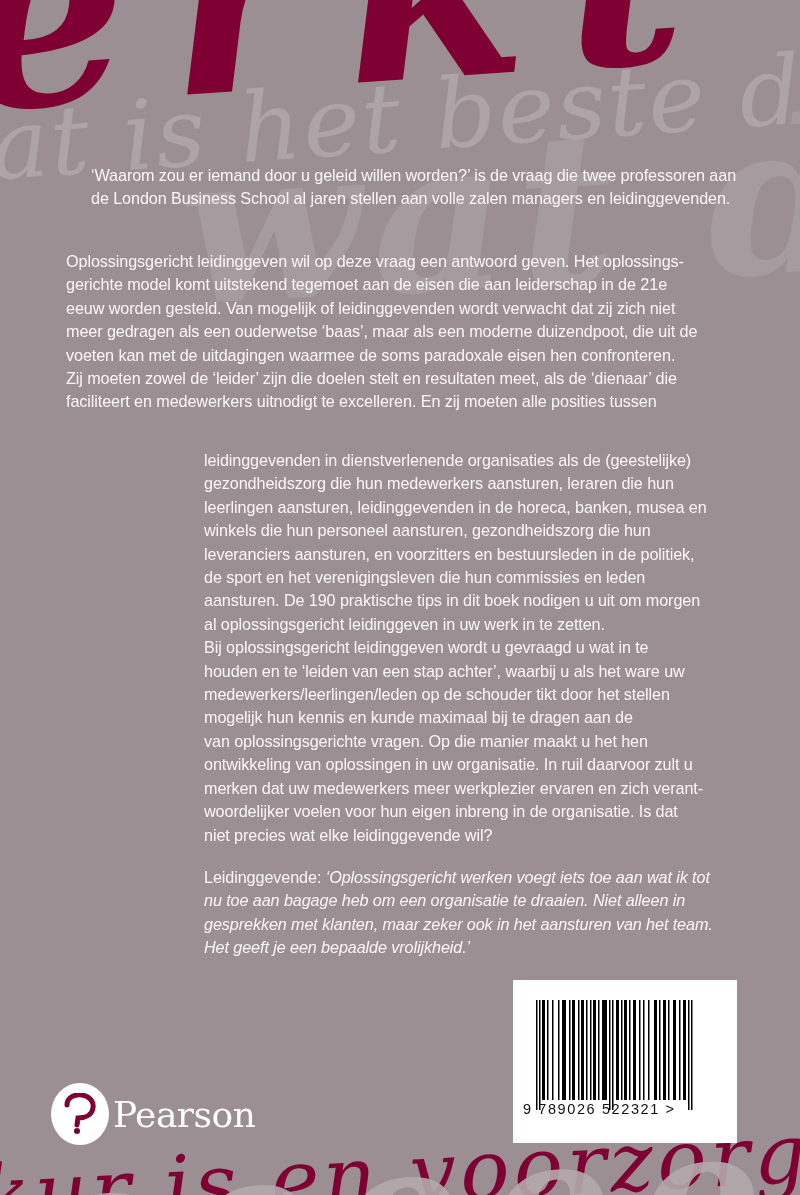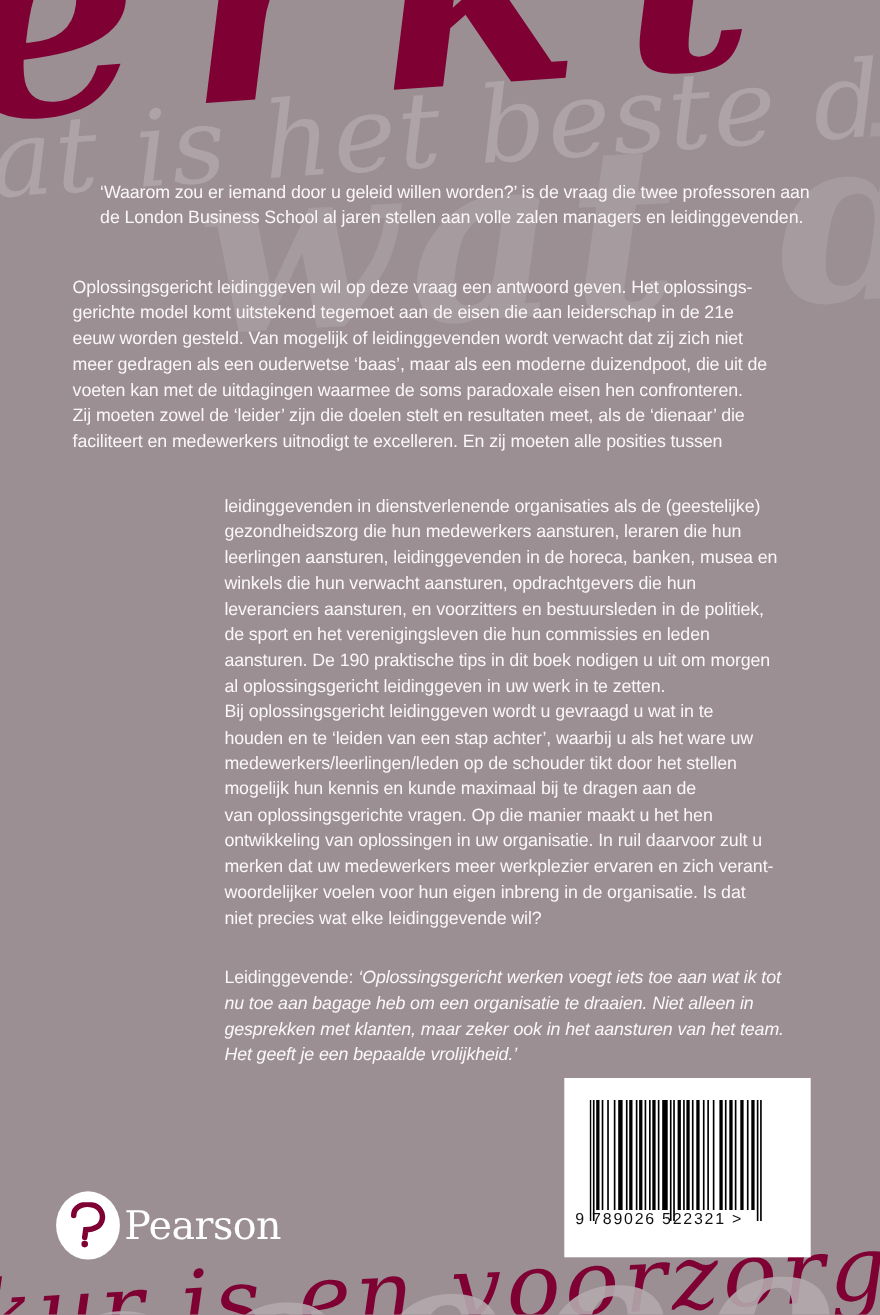--- a/index.html
+++ b/index.html
@@ -33,21 +33,21 @@
     color: #b4aaae; font-size: 180px; font-weight: bold; left: 40px; top: 1120px;
     transform: rotate(-3deg); opacity: .9; letter-spacing: 30px;
   }
   .text {
     position: absolute; color: #fbf7f8; font-size: 16.2px; line-height: 23.4px;
     letter-spacing: -0.1px;
   }
   .p1 { left: 80px; top: 164px; width: 700px; margin-left: 11px; }
   .p2 { left: 66px; top: 250px; width: 700px; }
   .p3 { left: 204px; top: 449px; width: 560px; }
-  .p4 { left: 204px; top: 866px; width: 560px; margin-top: 12px; }
+  .p4 { left: 204px; top: 866px; width: 560px; }
   .p4 .quote { font-style: italic; }
   .line { display: block; white-space: nowrap; }
   .barcode-box {
     position: absolute; left: 513px; top: 980px; width: 224px; height: 163px;
     background: #ffffff;
   }
   .barcode-bars {
     position: absolute; left: 23px; top: 20px; width: 158px; height: 110px;
   }
   .barcode-num {
@@ -89,21 +89,21 @@
   <span class="line">meer gedragen als een ouderwetse ‘baas’, maar als een moderne duizendpoot, die uit de</span>
   <span class="line">voeten kan met de uitdagingen waarmee de soms paradoxale eisen hen confronteren.</span>
   <span class="line">Zij moeten zowel de ‘leider’ zijn die doelen stelt en resultaten meet, als de ‘dienaar’ die</span>
   <span class="line">faciliteert en medewerkers uitnodigt te excelleren. En zij moeten alle posities tussen</span>
 </div>
 
 <div class="text p3">
   <span class="line">leidinggevenden in dienstverlenende organisaties als de (geestelijke)</span>
   <span class="line">gezondheidszorg die hun medewerkers aansturen, leraren die hun</span>
   <span class="line">leerlingen aansturen, leidinggevenden in de horeca, banken, musea en</span>
-  <span class="line">winkels die hun verwacht aansturen, opdrachtgevers die hun</span>
+  <span class="line">winkels die hun personeel aansturen, gezondheidszorg die hun</span>
   <span class="line">leveranciers aansturen, en voorzitters en bestuursleden in de politiek,</span>
   <span class="line">de sport en het verenigingsleven die hun commissies en leden</span>
   <span class="line">aansturen. De 190 praktische tips in dit boek nodigen u uit om morgen</span>
   <span class="line">al oplossingsgericht leidinggeven in uw werk in te zetten.</span>
   <span class="line">Bij oplossingsgericht leidinggeven wordt u gevraagd u wat in te</span>
   <span class="line">houden en te ‘leiden van een stap achter’, waarbij u als het ware uw</span>
   <span class="line">medewerkers/leerlingen/leden op de schouder tikt door het stellen</span>
   <span class="line">mogelijk hun kennis en kunde maximaal bij te dragen aan de</span>
   <span class="line">van oplossingsgerichte vragen. Op die manier maakt u het hen</span>
   <span class="line">ontwikkeling van oplossingen in uw organisatie. In ruil daarvoor zult u</span>

